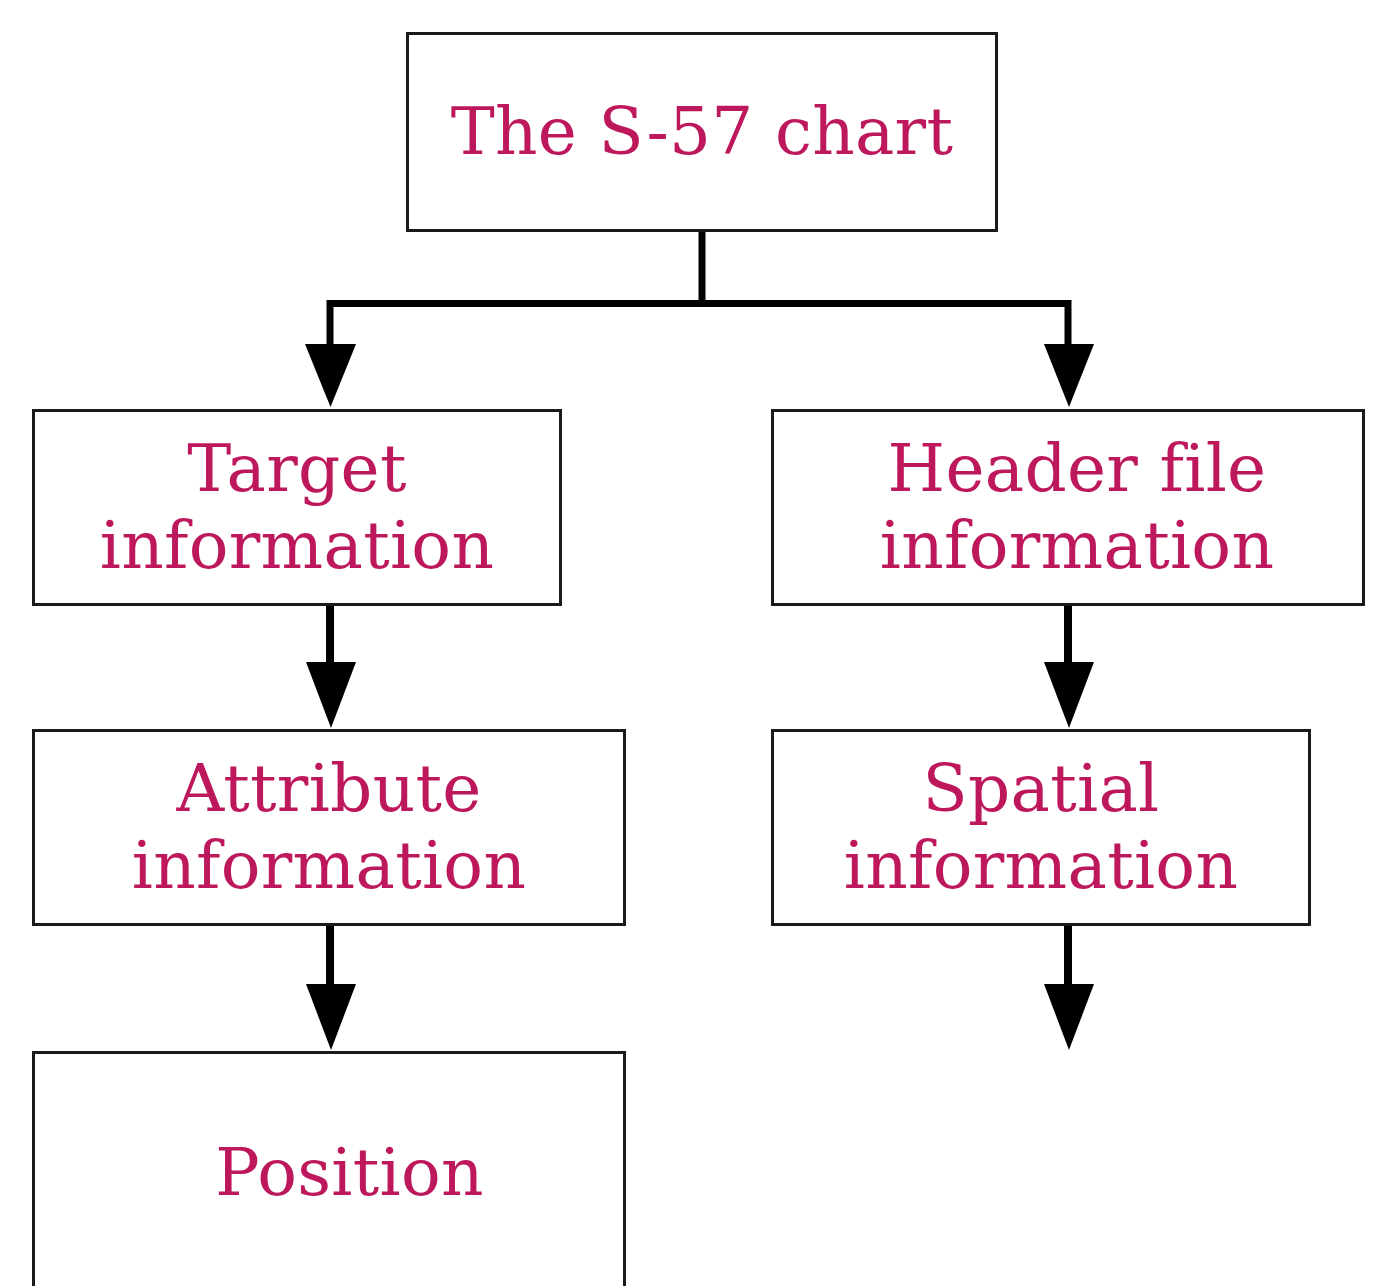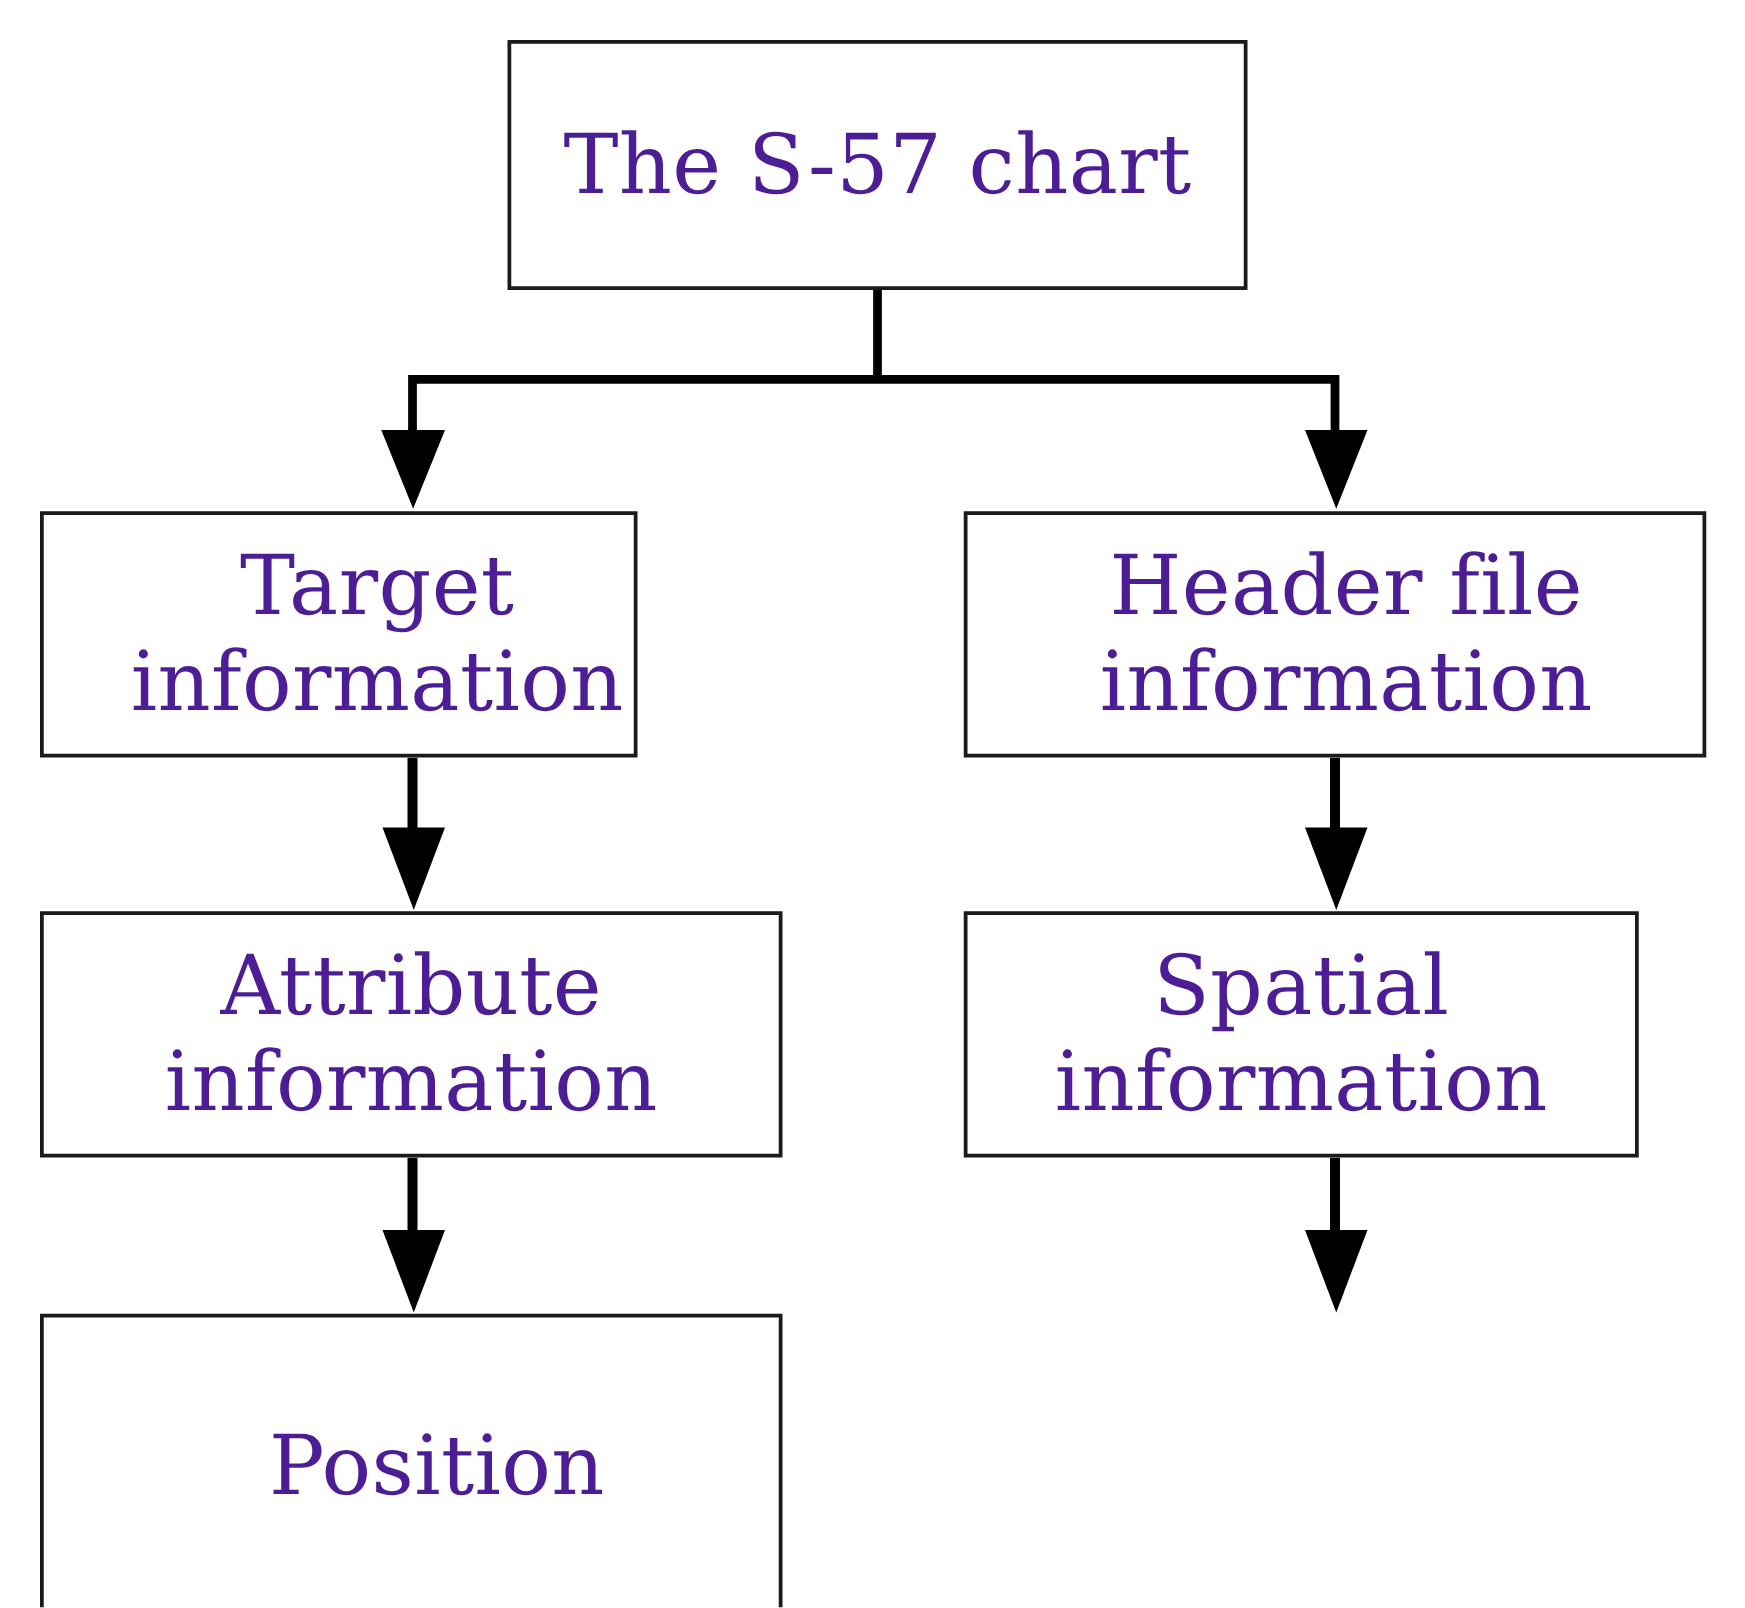--- a/index.html
+++ b/index.html
@@ -23,29 +23,29 @@
     background: #ffffff;
     display: flex;
     align-items: center;
     justify-content: center;
     text-align: center;
   }
   .node .node-label {
     display: block;
     font-size: 66px;
     line-height: 1.16;
-    color: #4c1d95;
+    color: #be185d;
     letter-spacing: 0.3px;
     white-space: pre-line;
     padding: 0 8px;
   }
 
   
   #node-root        { left: 406px; top: 32px;   width: 592px; height: 200px; }
-  #node-target      { left: 32px;  top: 409px;  width: 478px; height: 197px; justify-content: flex-end; }
+  #node-target      { left: 32px;  top: 409px;  width: 530px; height: 197px; }
   #node-header      { left: 771px; top: 409px;  width: 594px; height: 197px; padding-left: 18px; }
   #node-attribute   { left: 32px;  top: 729px;  width: 594px; height: 197px; }
   #node-spatial     { left: 771px; top: 729px;  width: 540px; height: 197px; }
   #node-position    { left: 32px;  top: 1051px; width: 594px; height: 244px; padding-left: 41px; }
   #node-elevation   { left: 771px; top: 1051px; width: 594px; height: 196px; }
 
   
   #connectors {
     position: absolute;
     left: 0;

